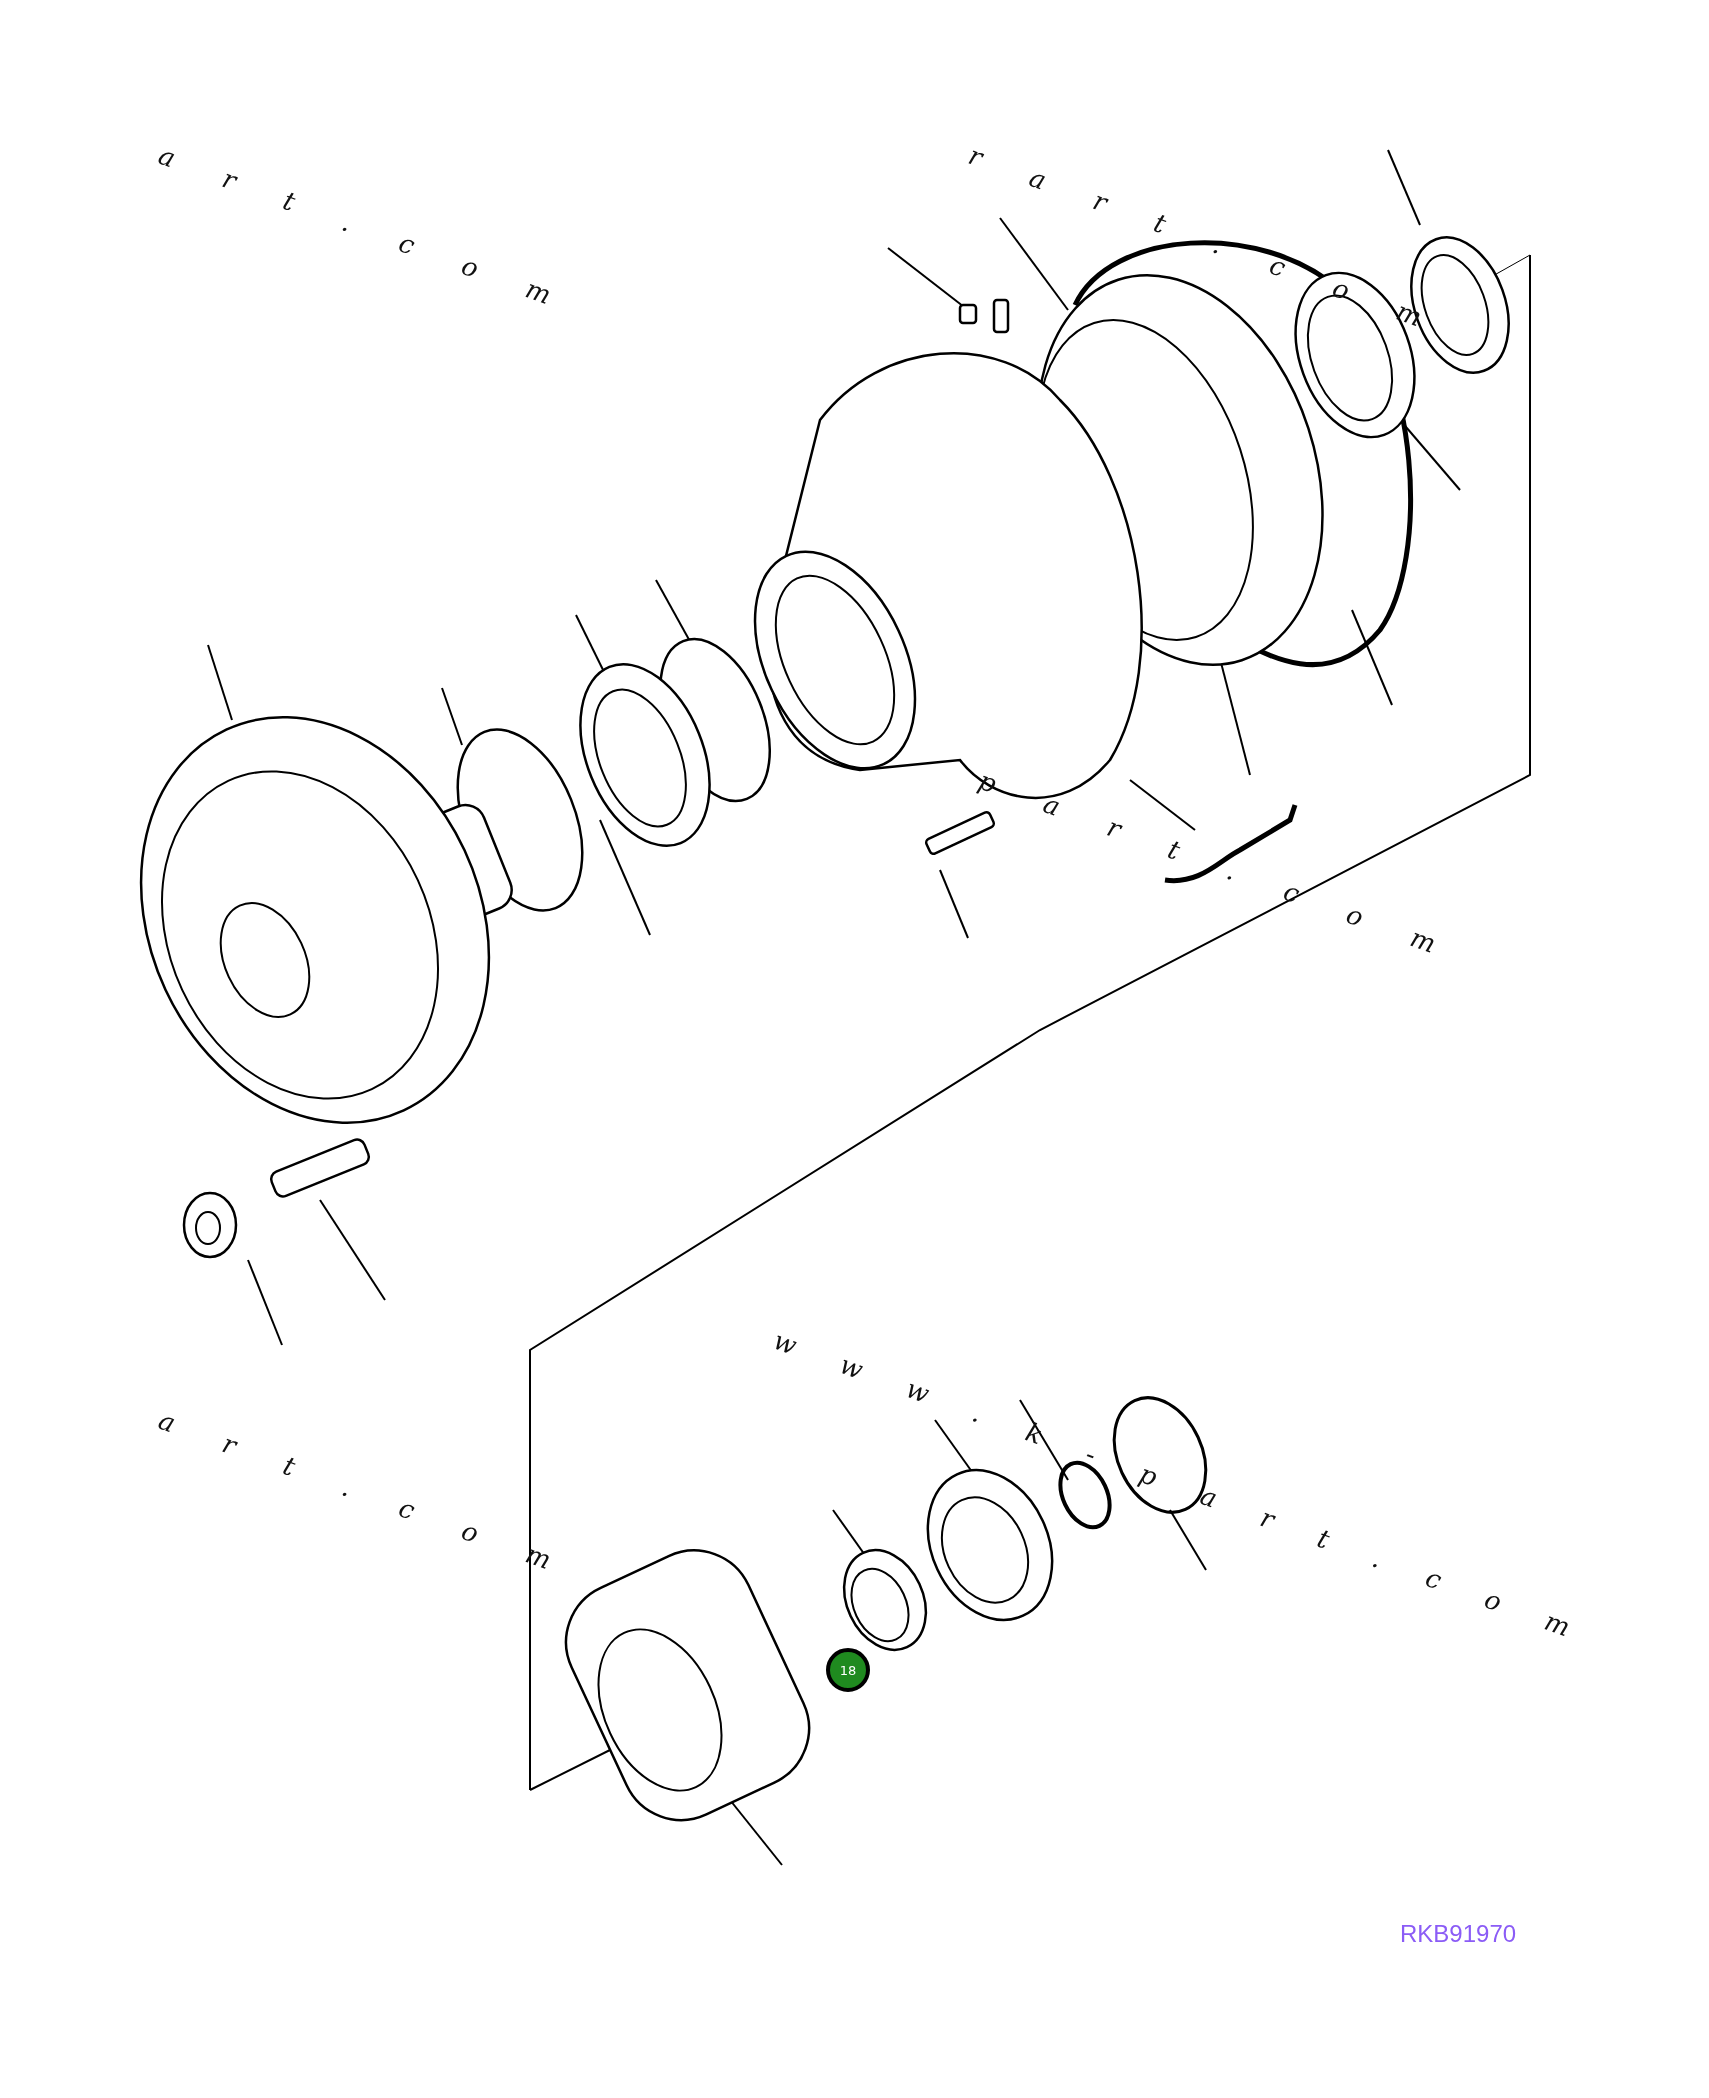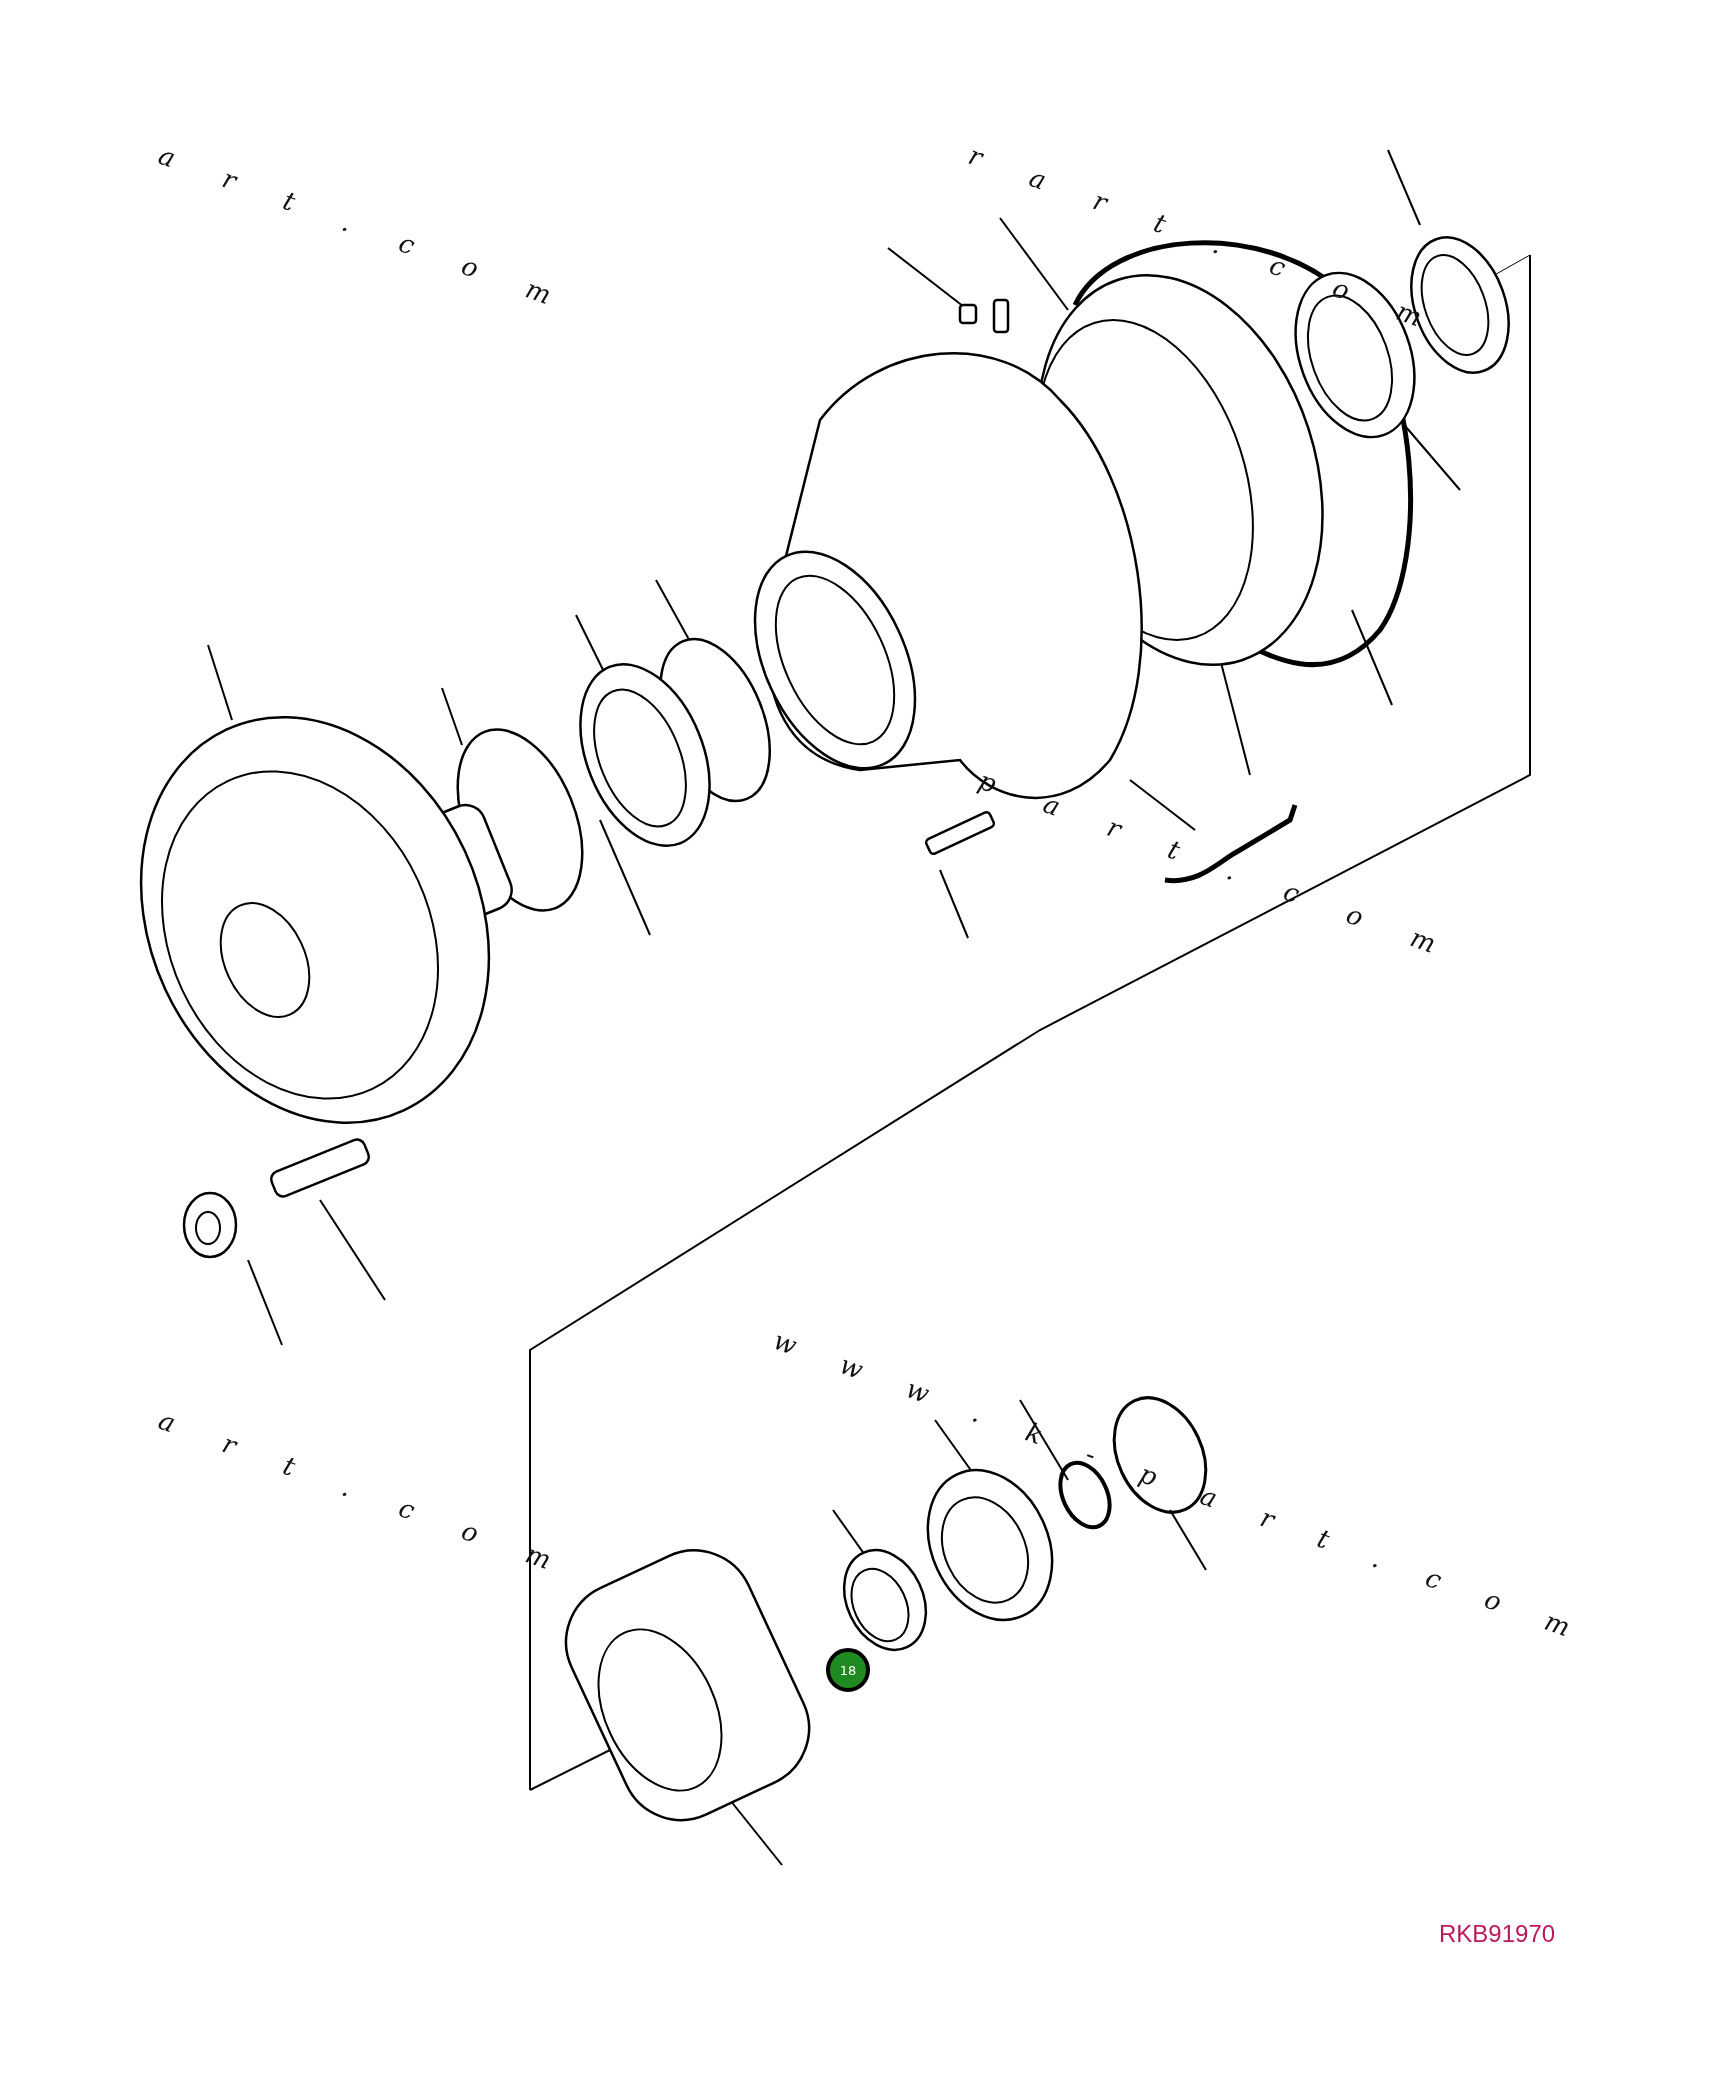--- a/index.html
+++ b/index.html
@@ -2,21 +2,21 @@
 <html><head>
 <meta charset="utf-8">
 <style>
   html, body { margin: 0; padding: 0; background: #ffffff; }
   body { width: 1709px; height: 2098px; position: relative; overflow: hidden;
          font-family: "Liberation Sans", sans-serif; }
   #canvas { position: absolute; left: 0; top: 0; width: 1709px; height: 2098px; }
   .watermark { position: absolute; font-family: "DejaVu Serif", serif; font-style: italic;
                font-size: 26px; color: #111; letter-spacing: 22px; transform-origin: left top;
                white-space: nowrap; }
-  .ref-code { position: absolute; left: 1439px; top: 1920px; font-size: 24px; color: #be185d;
+  .ref-code { position: absolute; left: 1400px; top: 1920px; font-size: 24px; color: #8b5cf6;
               font-family: "Liberation Sans", sans-serif; }
   .callout { position: absolute; width: 36px; height: 36px; border-radius: 50%;
              background: #1f8a1f; border: 4px solid #000; color: #fff; font-size: 13px;
              display: flex; align-items: center; justify-content: center; cursor: pointer;
              font-family: "DejaVu Sans", sans-serif; }
   svg .ln { stroke: #000; fill: none; stroke-width: 2; }
   svg .thin { stroke: #000; fill: none; stroke-width: 1; }
   svg .thick { stroke: #000; fill: none; stroke-width: 5; }
   svg .part { stroke: #000; fill: #fff; stroke-width: 2.5; }
 </style>

